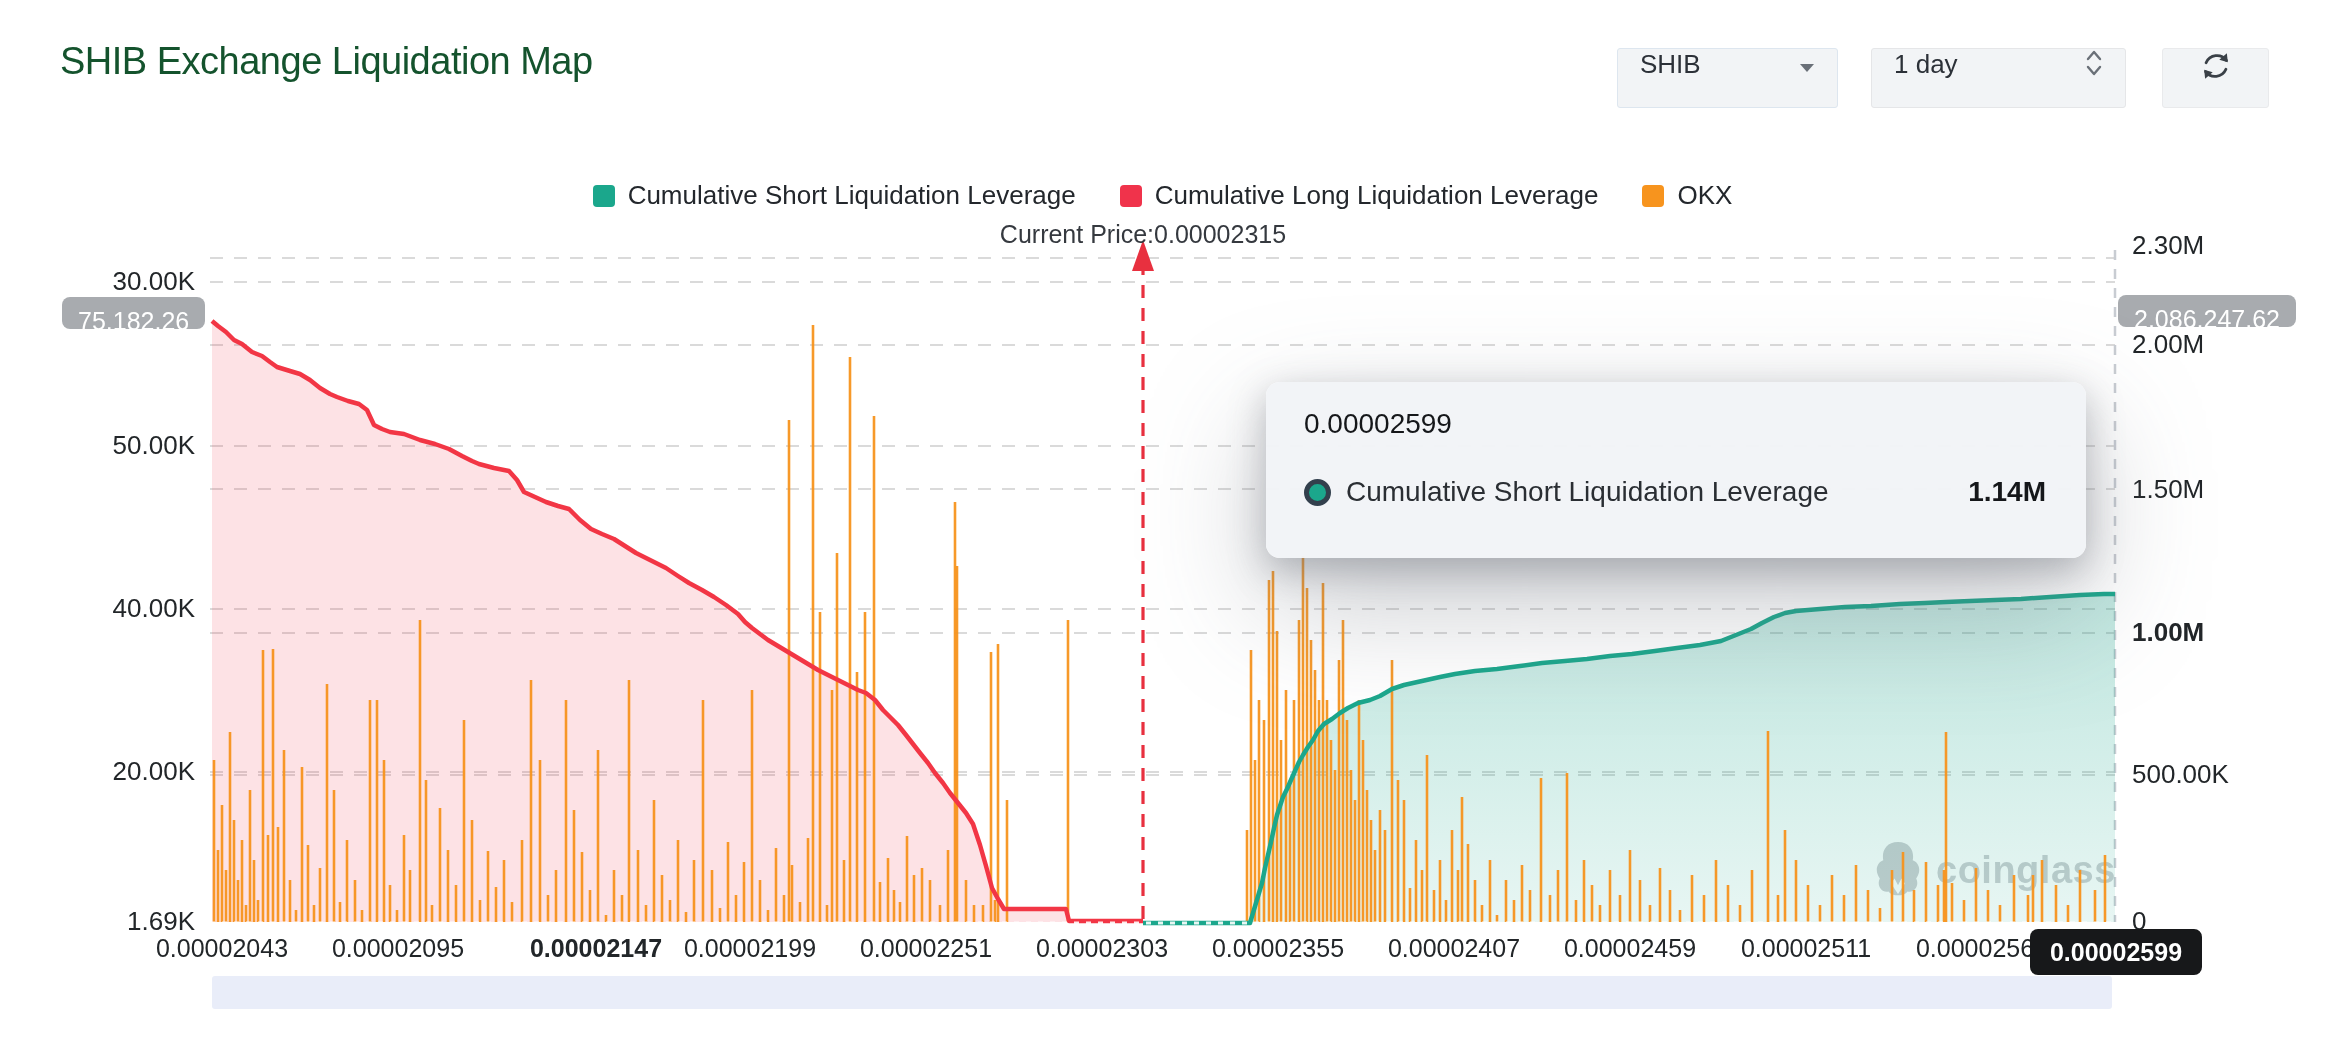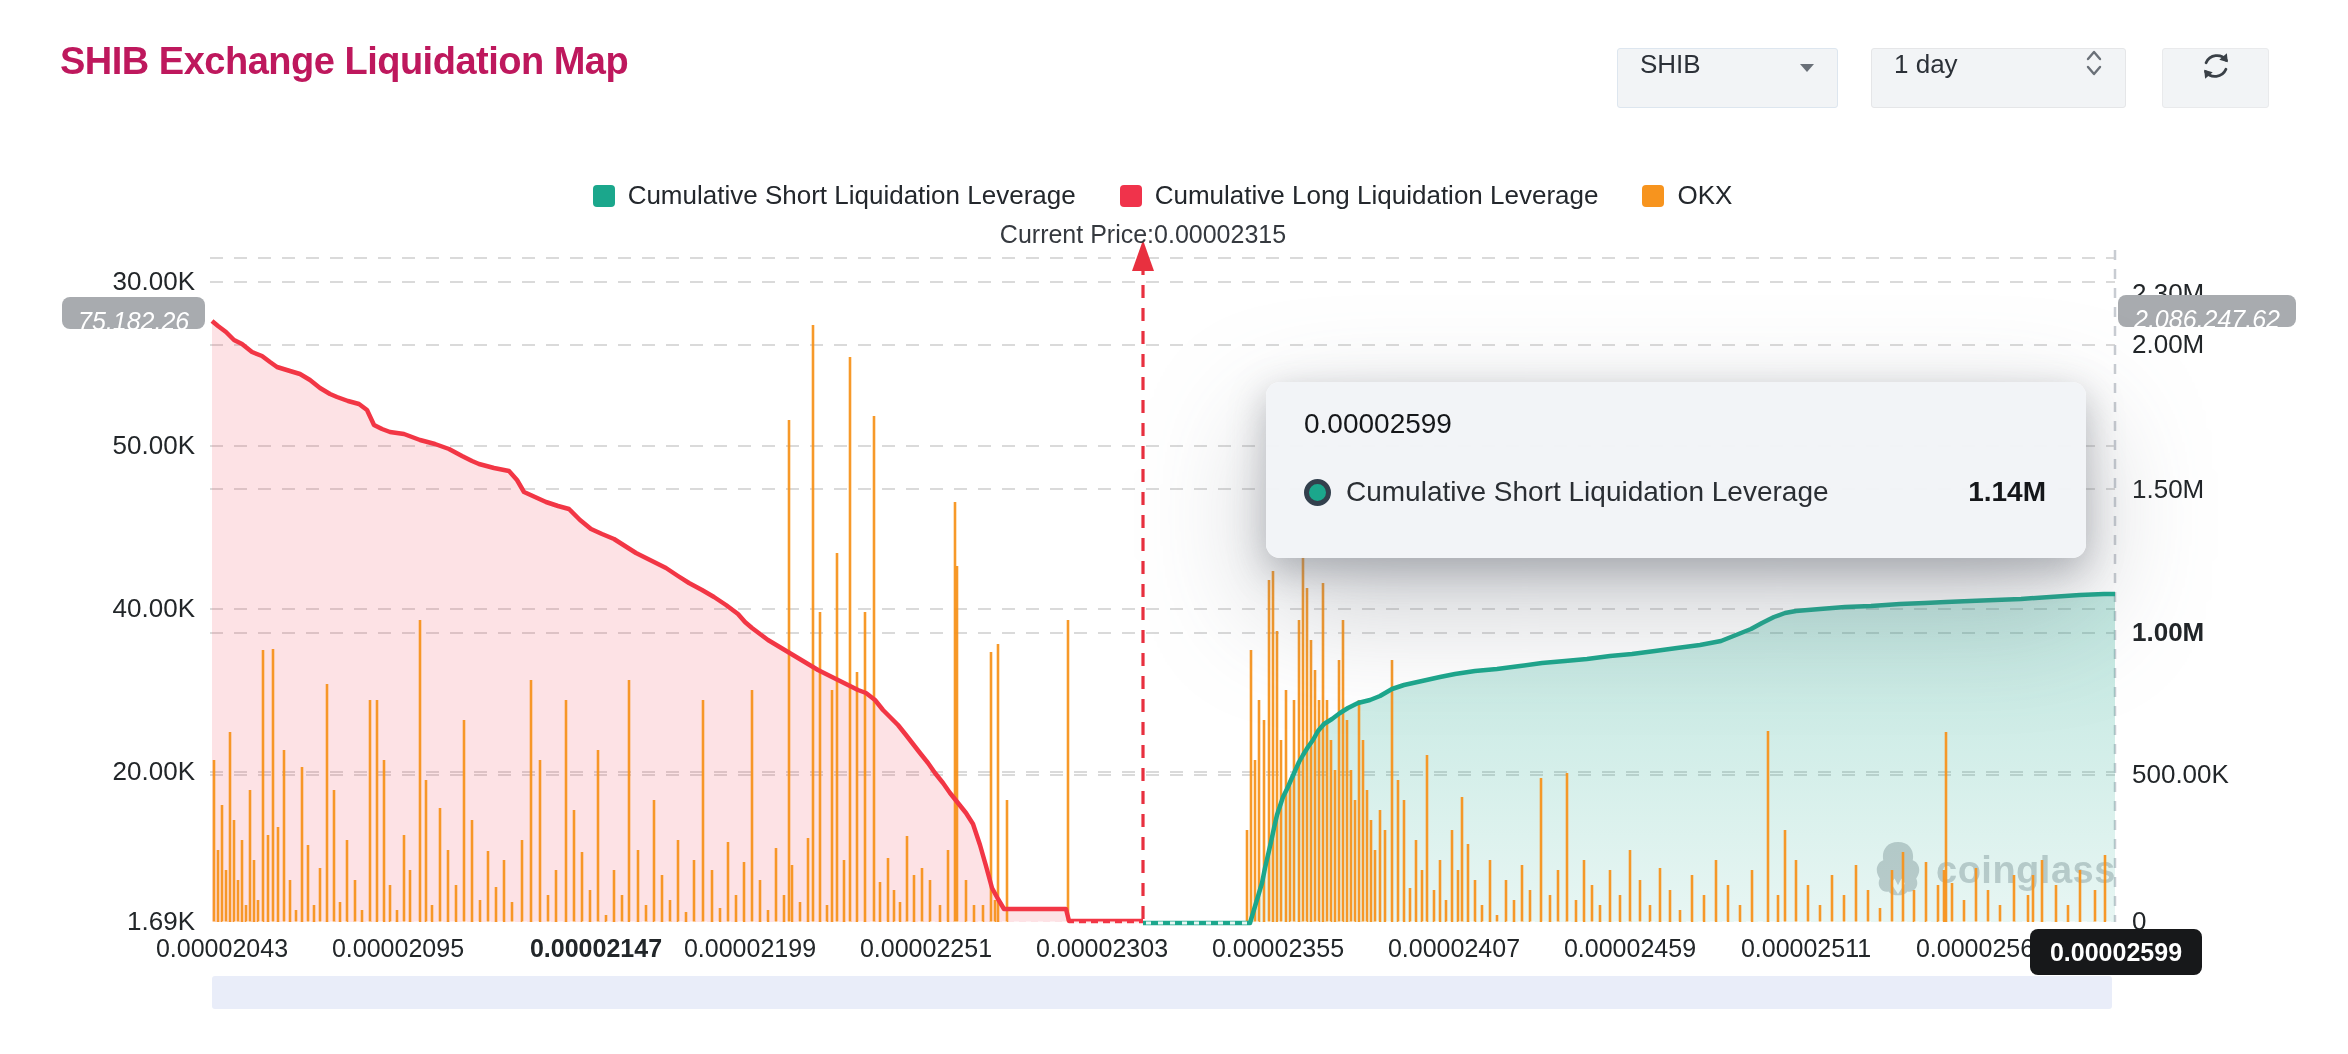--- a/index.html
+++ b/index.html
@@ -1,34 +1,34 @@
 <!DOCTYPE html>
 <html><head>
 <meta charset="utf-8">
 <style>
   html,body{margin:0;padding:0;background:#ffffff;}
   .stage{position:relative;width:2348px;height:1054px;background:#ffffff;overflow:hidden;
          font-family:"Liberation Sans","DejaVu Sans",sans-serif;}
-  .page-title{position:absolute;left:60px;top:40px;font-size:38px;font-weight:700;color:#be185d;letter-spacing:-0.5px;z-index:5;}
+  .page-title{position:absolute;left:60px;top:40px;font-size:38px;font-weight:400;color:#14532d;letter-spacing:-0.5px;z-index:5;}
   .ctrl{position:absolute;top:48px;height:60px;border-radius:3px;background:#f2f4f6;display:flex;align-items:flex-start;
         font-size:26px;color:#2c3138;box-sizing:border-box;z-index:5;cursor:pointer;}
   .ctrl-symbol{left:1617px;width:221px;border:1px solid #dde6ef;padding:0 22px;justify-content:space-between;}
   .ctrl-interval{left:1871px;width:255px;border:1px solid #e5e6e8;padding:0 22px;justify-content:space-between;}
   .ctrl-refresh{left:2162px;width:107px;border:1px solid #e9eaec;justify-content:center;}
   .legend-row{position:absolute;left:210px;top:180px;width:1905px;display:flex;justify-content:center;gap:44px;
               font-size:26px;color:#23272c;z-index:5;}
   .legend-item{display:flex;align-items:center;gap:13px;}
   .legend-swatch{width:22px;height:22px;border-radius:4px;}
   .current-price{position:absolute;top:220px;left:1143px;transform:translateX(-50%);font-size:25px;color:#35393f;z-index:5;white-space:nowrap;}
   .axis-label{position:absolute;font-size:26px;color:#222629;z-index:3;white-space:nowrap;}
   .axis-label.left{left:30px;width:165px;text-align:right;}
   .axis-label.right{left:2132px;text-align:left;}
   .axis-label.xtick{width:190px;text-align:center;font-size:25px;top:934px;}
   .axis-badge{position:absolute;background:#a8abaf;color:#ffffff;font-size:25px;border-radius:8px;
-              padding:0 16px;height:32px;line-height:48px;z-index:6;white-space:nowrap;font-style:italic;}
+              padding:0 16px;height:32px;line-height:48px;z-index:6;white-space:nowrap;}
   .cursor-badge{position:absolute;left:2030px;top:929px;width:172px;height:46px;background:#17181a;color:#ffffff;
                 font-size:25px;font-weight:700;border-radius:8px;text-align:center;line-height:46px;z-index:7;}
   .scroll-strip{position:absolute;left:212px;top:976px;width:1900px;height:33px;background:#e9edf9;border-radius:3px;z-index:0;}
   .chart-svg{position:absolute;left:0;top:0;z-index:2;}
   .tooltip{position:absolute;left:1266px;top:382px;width:820px;height:176px;background:rgba(242,244,247,0.97);
            border-radius:14px;z-index:9;
            box-shadow:0 12px 36px rgba(110,115,125,0.45),0 45px 120px rgba(110,115,125,0.38);}
   .tooltip-title{position:absolute;left:38px;top:26px;font-size:28px;color:#15171a;}
   .tooltip-row{position:absolute;left:38px;right:40px;top:94px;display:flex;align-items:center;gap:15px;font-size:28px;color:#2a2e33;}
   .tooltip-marker{width:17px;height:17px;border-radius:50%;border:5px solid #33404d;box-sizing:content-box;}
@@ -352,21 +352,21 @@
       <line x1="1143" x2="1143" y1="262" y2="922" stroke="#e8303f" stroke-width="3.2" stroke-dasharray="13 10"></line>
       <polygon points="1143,240 1132,271 1154,271" fill="#e8303f"></polygon>
     </svg>
 
   <div id="axis-labels">
       <div class="axis-label left" style="top: 266px;">30.00K</div>
       <div class="axis-label left" style="top: 430px;">50.00K</div>
       <div class="axis-label left" style="top: 593px;">40.00K</div>
       <div class="axis-label left" style="top: 756px;">20.00K</div>
       <div class="axis-label left" style="top: 906px;">1.69K</div>
-      <div class="axis-label right" style="top: 230px; margin-top: 48px;">2.30M</div>
+      <div class="axis-label right" style="top: 230px;">2.30M</div>
       <div class="axis-label right" style="top: 329px;">2.00M</div>
       <div class="axis-label right" style="top: 474px;">1.50M</div>
       <div class="axis-label right" style="top: 617px; font-weight: bold;">1.00M</div>
       <div class="axis-label right" style="top: 759px;">500.00K</div>
       <div class="axis-label right" style="top: 906px;">0</div>
       <div class="axis-label xtick" style="left: 127px;">0.00002043</div>
       <div class="axis-label xtick" style="left: 303px;">0.00002095</div>
       <div class="axis-label xtick" style="left: 501px; font-weight: bold;">0.00002147</div>
       <div class="axis-label xtick" style="left: 655px;">0.00002199</div>
       <div class="axis-label xtick" style="left: 831px;">0.00002251</div>

